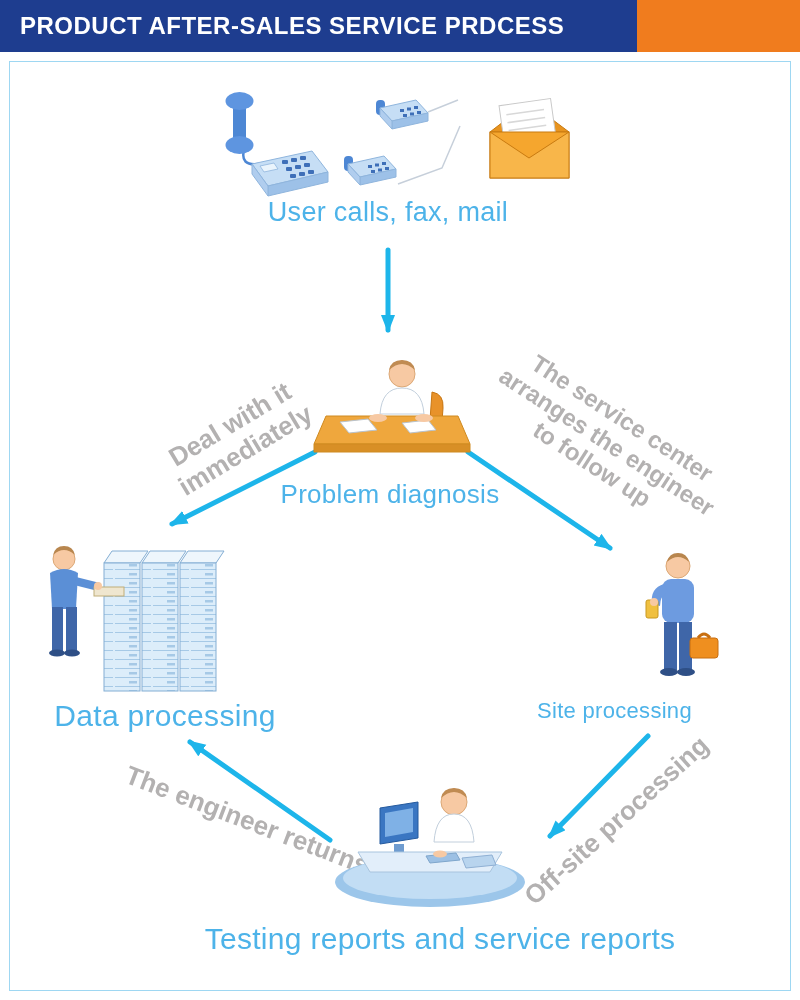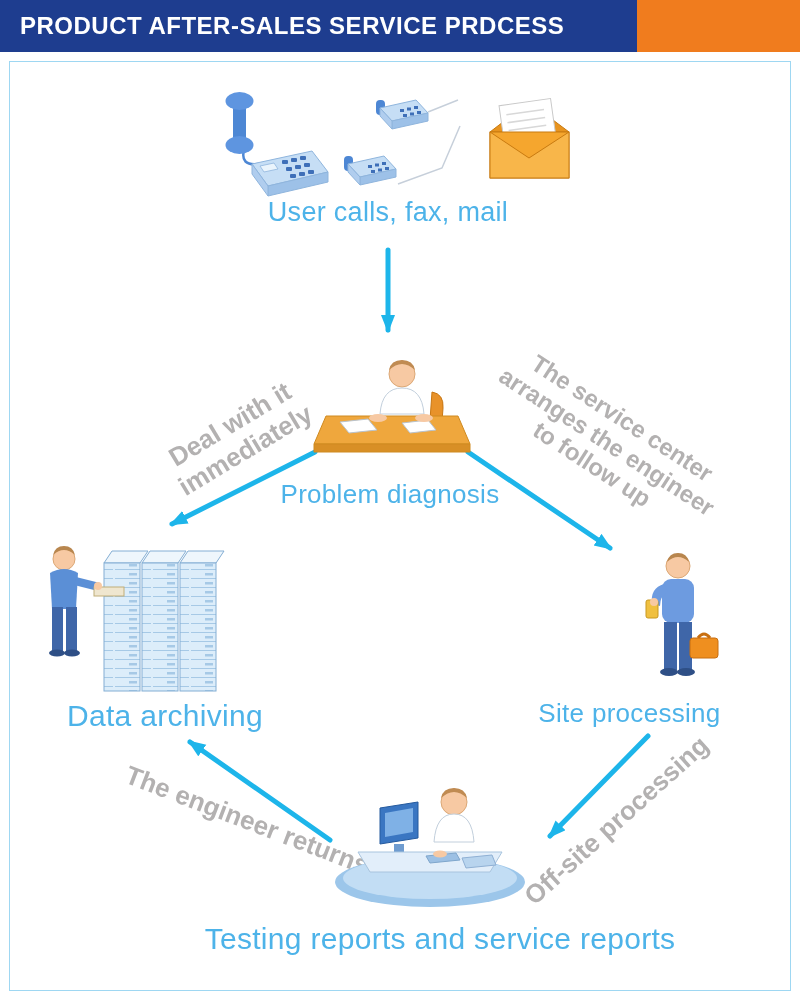--- a/index.html
+++ b/index.html
@@ -45,21 +45,21 @@
   .illus-diagnosis{ left:312px; top:350px; width:160px; height:120px; }
   .label-diagnosis{ left:240px; top:480px; width:300px; font-size:26px; }
 
   .label-immediate{ left:118px; top:408px; width:240px; font-size:26px; transform:rotate(-31deg); }
   .label-followup { left:477px; top:400px; width:260px; font-size:24px; transform:rotate(33deg); }
 
   .illus-archiving{ left:38px;  top:525px; width:190px; height:175px; }
   .label-archiving{ left:35px;  top:699px; width:260px; font-size:30px; }
 
   .illus-site     { left:628px; top:550px; width:95px;  height:150px; }
-  .label-site     { left:502px; top:699px; width:255px; font-size:26px; }
+  .label-site     { left:487px; top:699px; width:255px; font-size:22px; }
 
   .label-offsite  { left:497px; top:806px; width:240px; font-size:26px; transform:rotate(-42deg); }
   .label-returns  { left:112px; top:806px; width:270px; font-size:26px; transform:rotate(21deg); }
 
   .illus-testing  { left:330px; top:766px; width:200px; height:145px; }
   .label-testing  { left:100px; top:922px; width:680px; font-size:30px; }
 </style>
 </head>
 <body>
 
@@ -196,21 +196,21 @@
       <path d="M12 48 q14 -8 28 0 l-2 36 l-24 0 Z" fill="#5b8fd6"></path>
       <rect x="14" y="82" width="11" height="44" fill="#3f66a8"></rect>
       <rect x="28" y="82" width="11" height="44" fill="#3f66a8"></rect>
       <ellipse cx="19" cy="128" rx="8" ry="3.5" fill="#2e4f86"></ellipse>
       <ellipse cx="34" cy="128" rx="8" ry="3.5" fill="#2e4f86"></ellipse>
       <path d="M38 52 L62 58 L60 66 L36 60 Z" fill="#5b8fd6"></path>
       <rect x="56" y="62" width="30" height="9" fill="#efe6cf" stroke="#c0ae78" stroke-width="1"></rect>
       <circle cx="60" cy="61" r="4" fill="#f7c9a3"></circle>
     </svg>
   </div>
-  <div class="node-label label-archiving">Data archiving</div>
+  <div class="node-label label-archiving">Data processing</div>
 
   <div class="illus illus-site">
     <svg viewBox="0 0 95 150">
       <circle cx="50" cy="16" r="12" fill="#f7c9a3" stroke="#dca876" stroke-width="1"></circle>
       <path d="M39 12 q11 -10 22 0 q-2 -9 -11 -9 q-9 0 -11 9 Z" fill="#b8864e"></path>
       <rect x="34" y="29" width="32" height="44" rx="9" fill="#6d9be0"></rect>
       <path d="M36 34 q-14 4 -12 20 l8 2 q0 -10 8 -14 Z" fill="#6d9be0"></path>
       <rect x="18" y="50" width="12" height="18" rx="2" fill="#f0c040" stroke="#c89820" stroke-width="1"></rect>
       <circle cx="26" cy="52" r="4" fill="#f7c9a3"></circle>
       <rect x="36" y="72" width="13" height="48" fill="#3f66a8"></rect>

